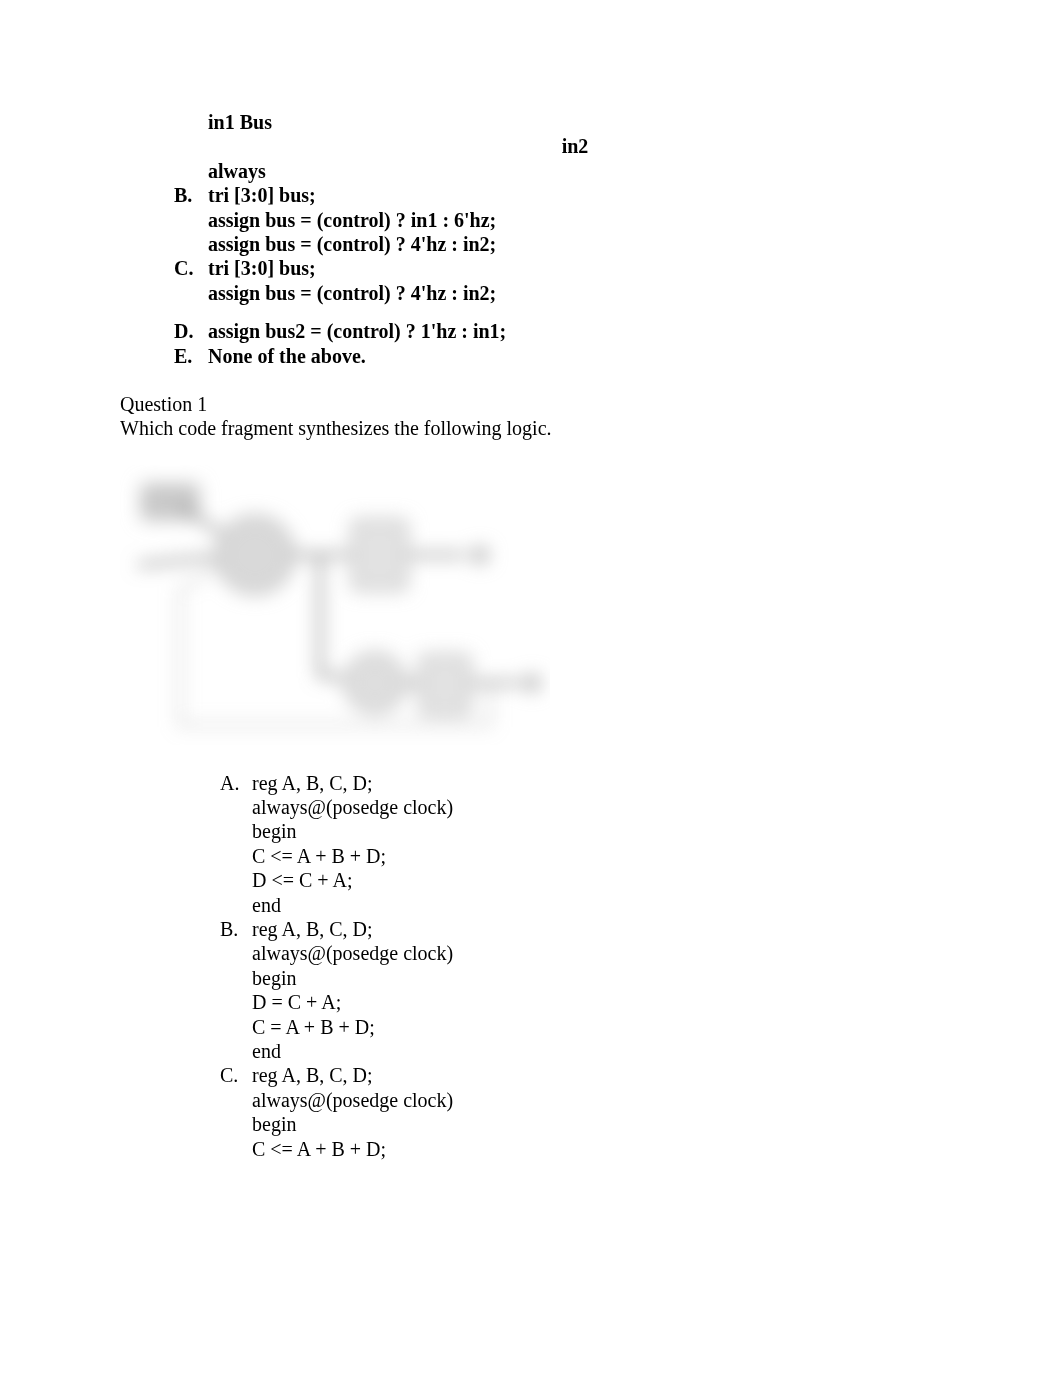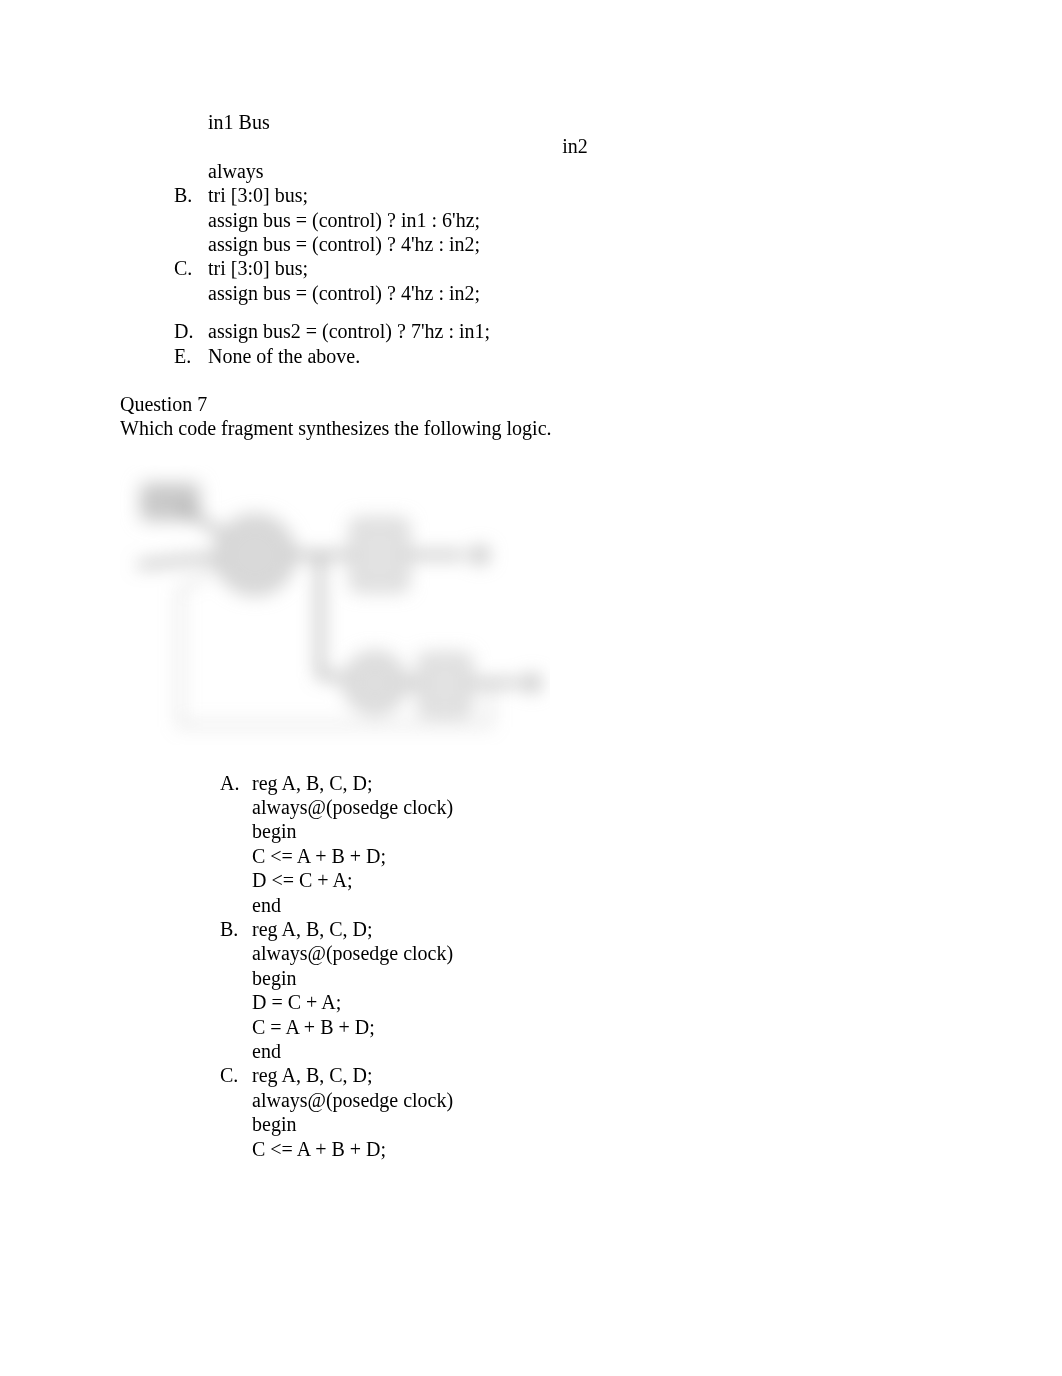--- a/index.html
+++ b/index.html
@@ -10,20 +10,21 @@
     font-size: 20px;
     color: #000000;
     width: 1062px;
   }
   .page {
     padding: 110px 120px 60px 120px;
     line-height: 1.22;
   }
   .indent-1 {
     padding-left: 54px;
+    font-weight: bold;
   }
   .list-item {
     display: flex;
   }
   .list-marker {
     width: 34px;
     flex-shrink: 0;
   }
   .list-body {
     flex: 1;
@@ -88,32 +89,32 @@
       <div>tri [3:0] bus;</div>
       <div>assign bus = (control) ? 4'hz : in2;</div>
     </div>
   </div>
 
   <div class="spacer-sm"></div>
 
   <div class="indent-1 list-item">
     <div class="list-marker">D.</div>
     <div class="list-body">
-      <div>assign bus2 = (control) ? 7'hz : in1;</div>
+      <div>assign bus2 = (control) ? 1'hz : in1;</div>
     </div>
   </div>
 
   <div class="indent-1 list-item">
     <div class="list-marker">E.</div>
     <div class="list-body">
       <div>None of the above.</div>
     </div>
   </div>
 
-  <div class="q-heading">Question 7</div>
+  <div class="q-heading">Question 1</div>
   <div>Which code fragment synthesizes the following logic.</div>
 
   <div class="diagram-wrap">
     <svg class="diagram" width="430" height="280" viewBox="0 0 430 280">
       <defs>
         <filter id="b" x="-20%" y="-20%" width="140%" height="140%">
           <feGaussianBlur stdDeviation="9"></feGaussianBlur>
         </filter>
       </defs>
       <g filter="url(#b)">

